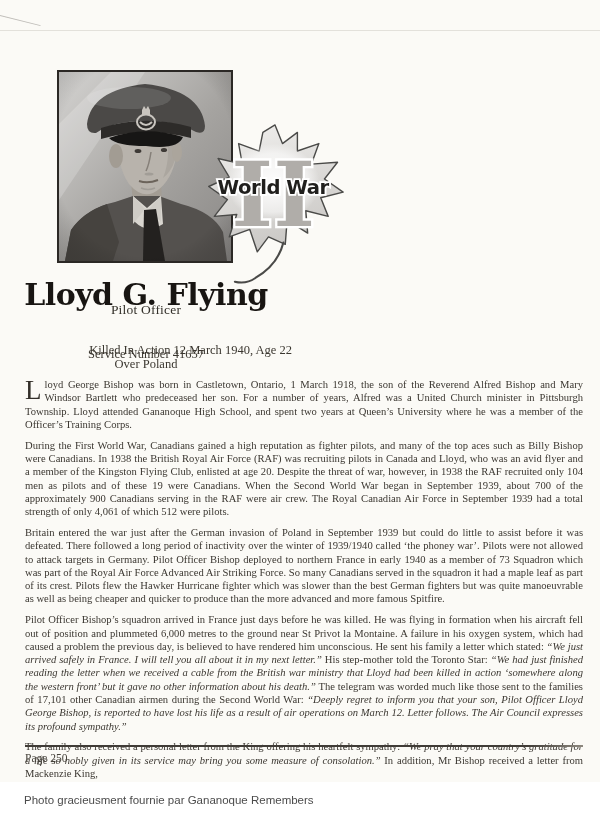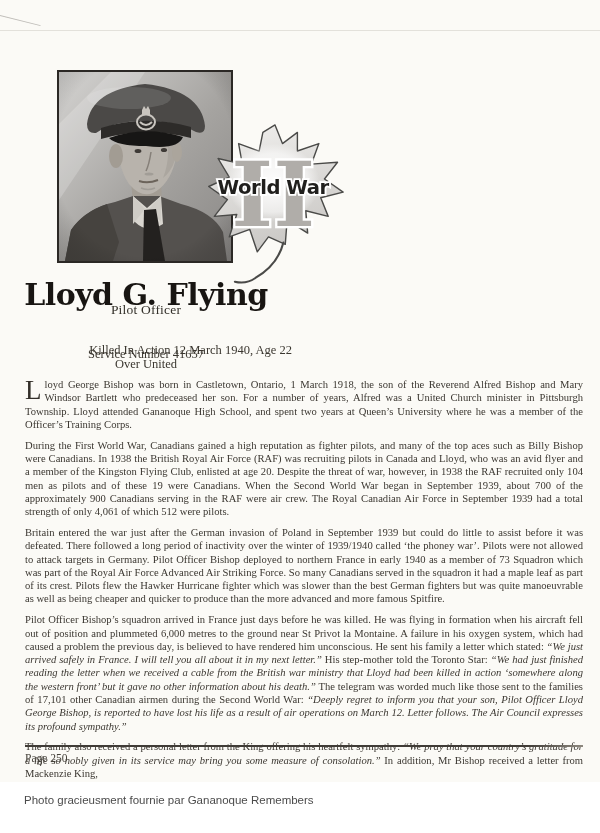--- a/index.html
+++ b/index.html
@@ -161,21 +161,21 @@
     <text x="73" y="112" text-anchor="middle" font-family="DejaVu Serif, serif" font-weight="bold" font-size="96" fill="#b0ada9" stroke="#ffffff" stroke-width="5" paint-order="stroke">II</text>
     <text x="73" y="78" text-anchor="middle" font-family="DejaVu Sans, sans-serif" font-weight="bold" font-size="21" letter-spacing="-0.5" fill="#201f1d" stroke="#ffffff" stroke-width="4" paint-order="stroke">World War</text>
   </svg>
 </div>
 
 <div class="titleblock">
   <div class="rank">Pilot Officer</div>
   <div class="name">Lloyd G. Flying</div>
   <div class="service">Service Number 41657</div>
   <div class="fate1">Killed In Action 12 March 1940, Age 22</div>
-  <div class="fate2">Over United</div>
+  <div class="fate2">Over Poland</div>
 </div>
 
 <div class="bodytext">
   <p><span class="dropcap">L</span><span>loyd George Bishop was born in Castletown, Ontario, 1 March 1918, the son of the Reverend Alfred Bishop and Mary Windsor Bartlett who predeceased her son.  For a number of years, Alfred was a United Church minister in Pittsburgh Township. Lloyd attended Gananoque High School, and spent two years at Queen’s University where he was a member of the Officer’s Training Corps.</span></p>
   <p><span>During the First World War, Canadians gained a high reputation as fighter pilots, and many of the top aces such as Billy Bishop were Canadians.  In 1938 the British Royal Air Force (RAF) was recruiting pilots in Canada and Lloyd, who was an avid flyer and a member of the Kingston Flying Club, enlisted at age 20. Despite the threat of war, however, in 1938 the RAF recruited only 104 men as pilots and of these 19 were Canadians. When the Second World War began in September 1939, about 700 of the approximately 900 Canadians serving in the RAF were air crew. The Royal Canadian Air Force in September 1939 had a total strength of only 4,061 of which 512 were pilots.</span></p>
   <p><span>Britain entered the war just after the German invasion of Poland in September 1939 but could do little to assist before it was defeated. There followed a long period of inactivity over the winter of 1939/1940 called ‘the phoney war’. Pilots were not allowed to attack targets in Germany. Pilot Officer Bishop deployed to northern France in early 1940 as a member of 73 Squadron which was part of the Royal Air Force Advanced Air Striking Force. So many Canadians served in the squadron it had a maple leaf as part of its crest. Pilots flew the Hawker Hurricane fighter which was slower than the best German fighters but was quite manoeuvrable as well as being cheaper and quicker to produce than the more advanced and more famous Spitfire.</span></p>
   <p><span>Pilot Officer Bishop’s squadron arrived in France just days before he was killed. He was flying in formation when his aircraft fell out of position and plummeted 6,000 metres to the ground near St Privot la Montaine. A failure in his oxygen system, which had caused a problem the previous day, is believed to have rendered him unconscious. He sent his family a letter which stated: </span><span class="it">“We just arrived safely in France. I will tell you all about it in my next letter.”</span><span> His step-mother told the Toronto Star: </span><span class="it">“We had just finished reading the letter when we received a cable from the British war ministry that Lloyd had been killed in action ‘somewhere along the western front’ but it gave no other information about his death.”</span><span> The telegram was worded much like those sent to the families of 17,101 other Canadian airmen during the Second World War: </span><span class="it">“Deeply regret to inform you that your son, Pilot Officer Lloyd George Bishop, is reported to have lost his life as a result of air operations on March 12. Letter follows. The Air Council expresses its profound sympathy.”</span></p>
   <p><span>The family also received a personal letter from the King offering his heartfelt sympathy: </span><span class="it">“We pray that your country’s gratitude for a life so nobly given in its service may bring you some measure of consolation.”</span><span>  In addition, Mr Bishop received a letter from Mackenzie King,</span></p>
 </div>
 

